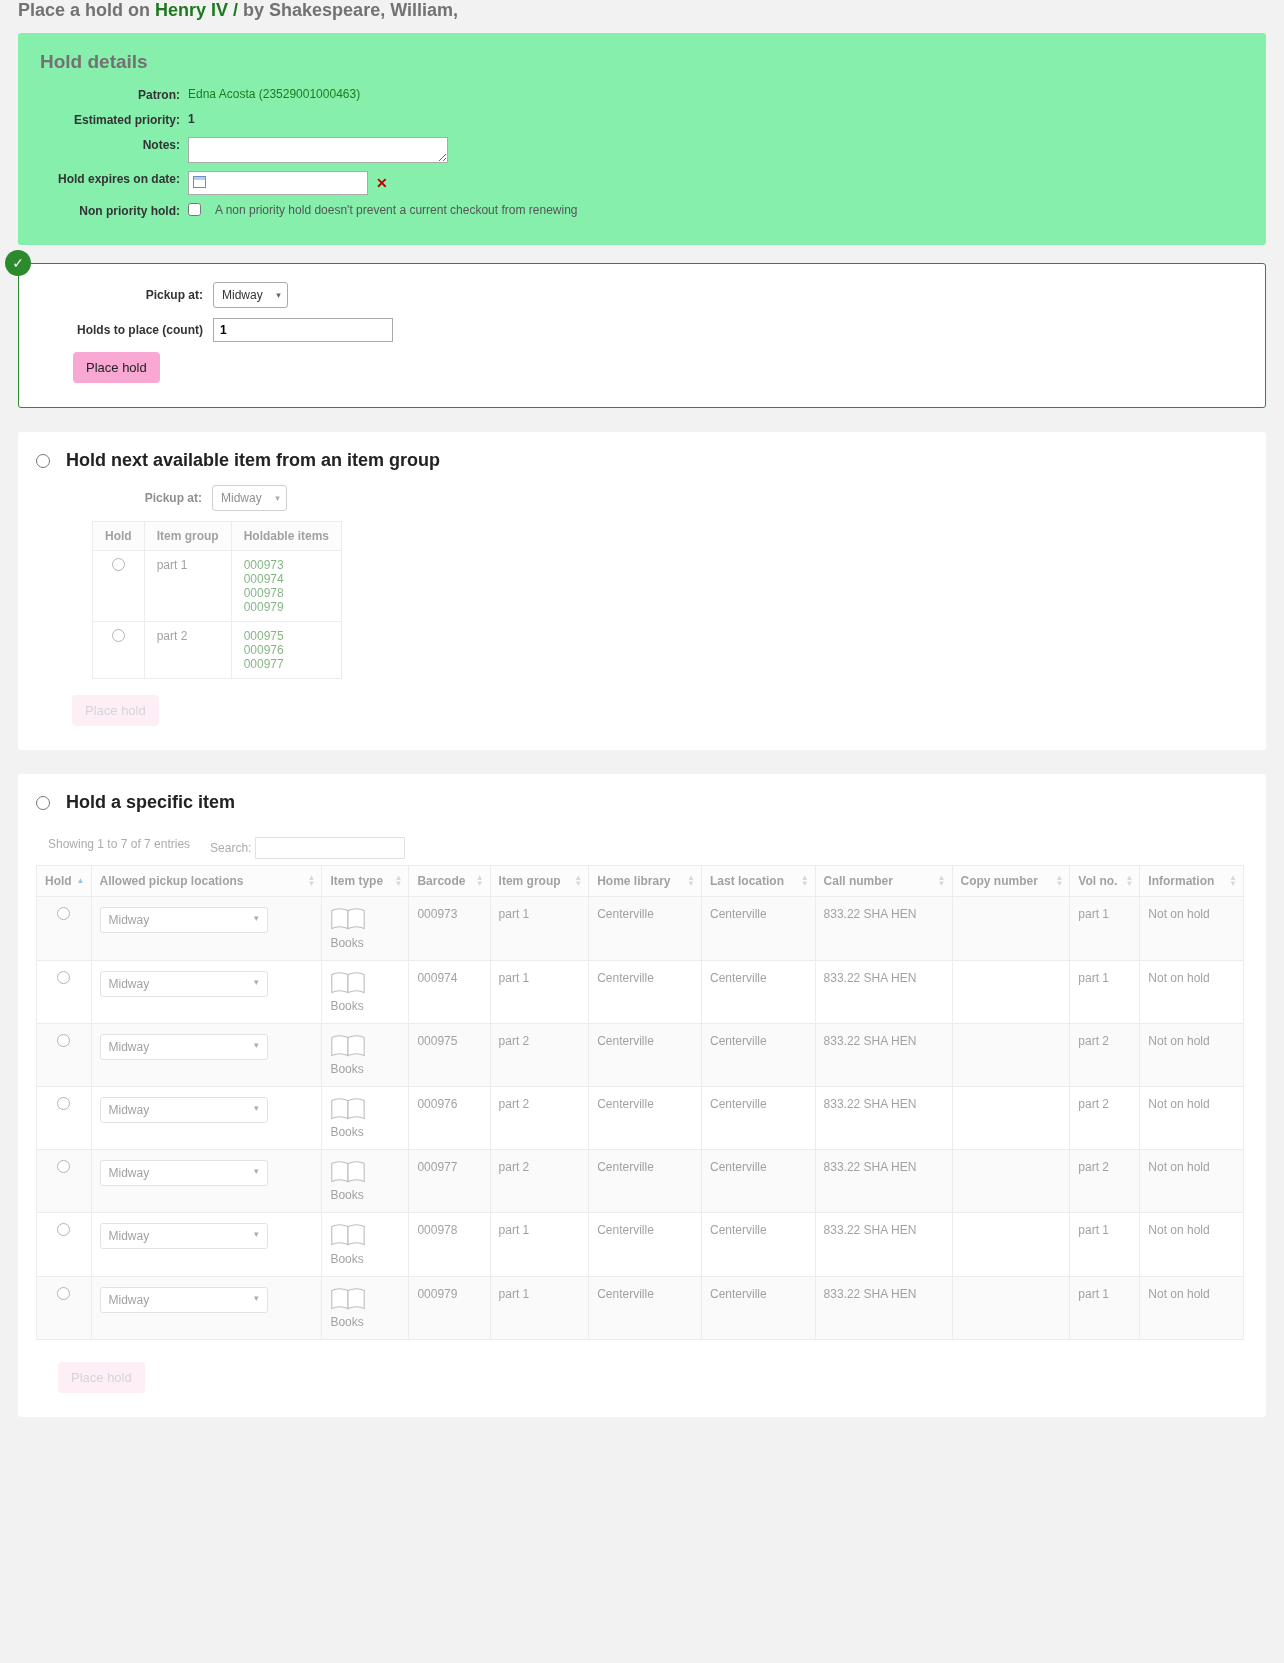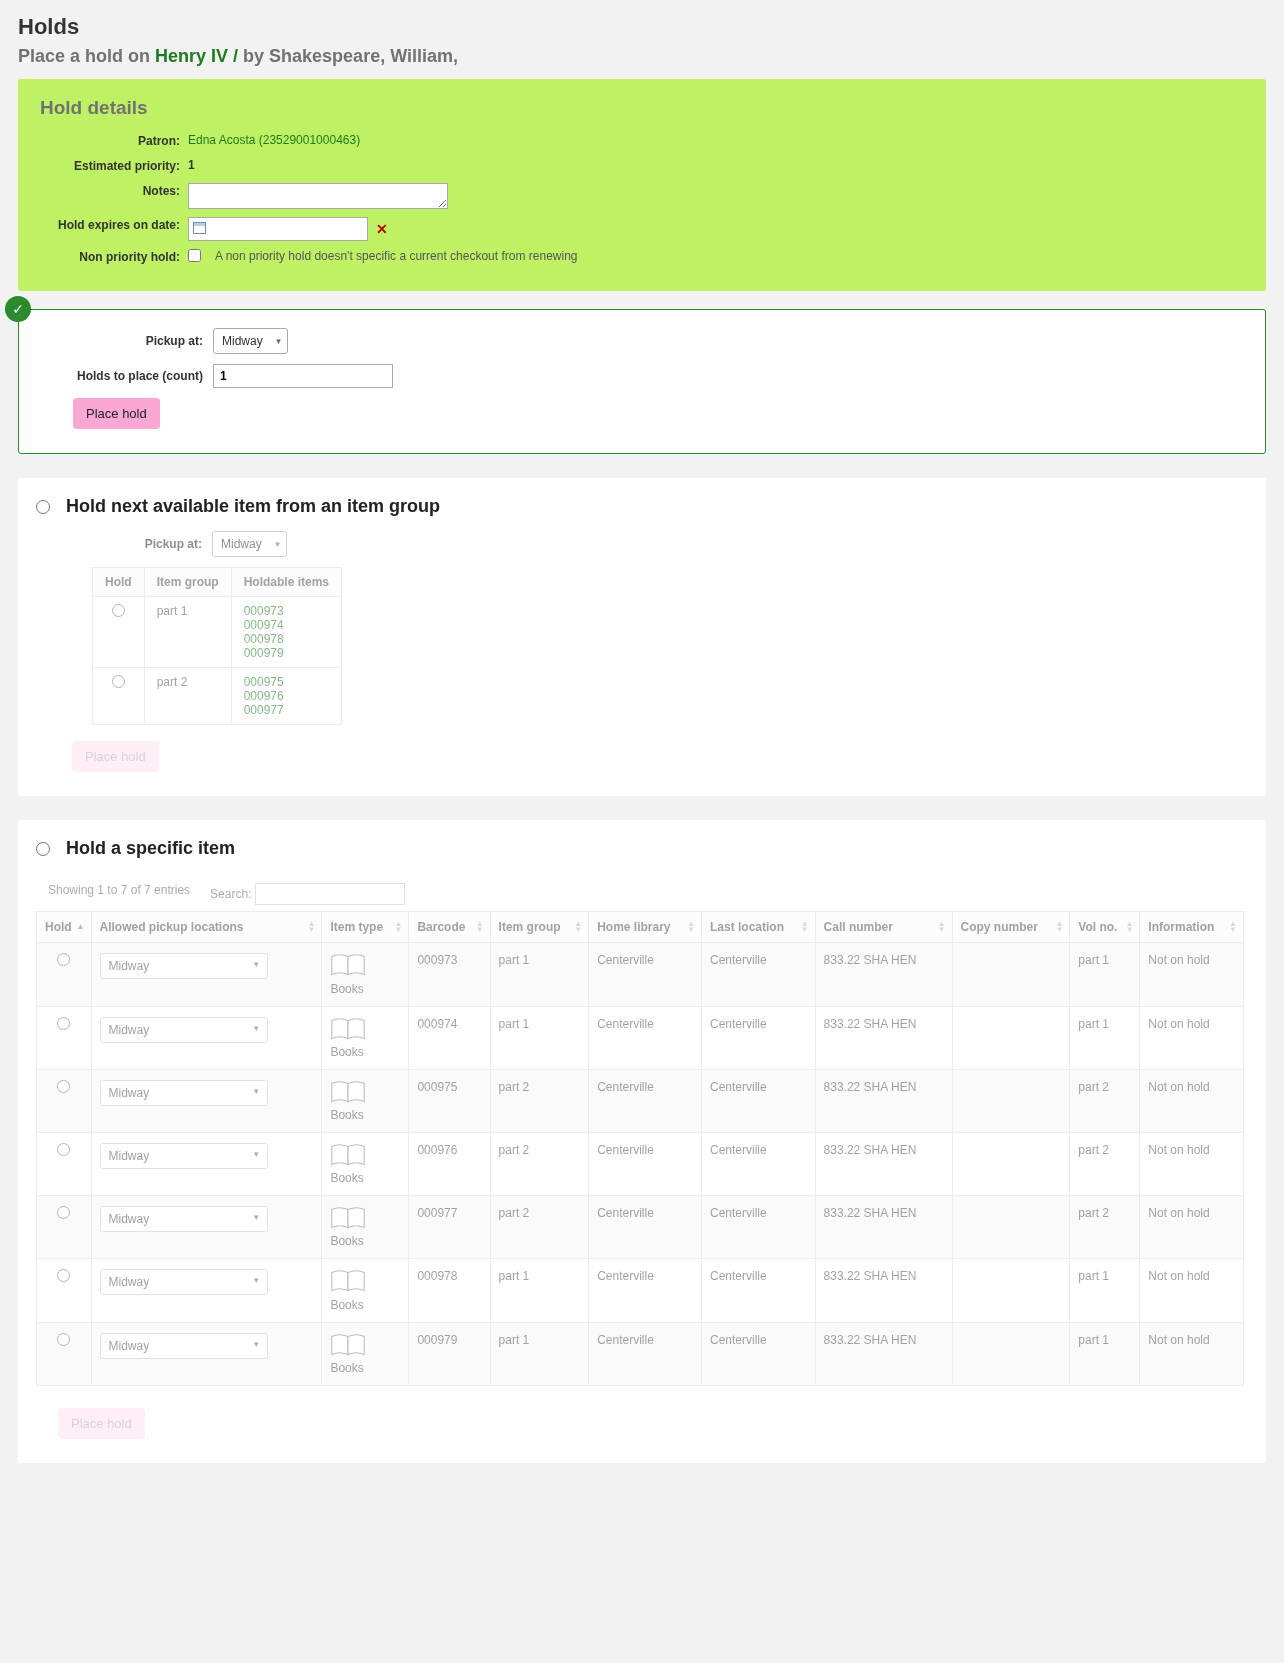--- a/index.html
+++ b/index.html
@@ -7,21 +7,21 @@
   font-family: Arial, Helvetica, sans-serif;
   font-size: 13px;
   background: #f2f2f2;
   color: #333;
   width: 1284px;
 }
 .page { background: #f2f2f2; padding: 0 0 20px 0; }
 h1 { font-size: 22px; font-weight: bold; color: #333; padding: 14px 18px 6px; }
 .subtitle { font-size: 18px; font-weight: bold; color: #727272; padding: 0 18px 12px; }
 .subtitle .title-link { color: #1f7a1f; margin-top: 40px; }
-.card { background: #bef264; margin: 0 18px 18px; border-radius: 3px; padding: 18px 22px; }
+.card { background: #86efac; margin: 0 18px 18px; border-radius: 3px; padding: 18px 22px; }
 .card-h2 { font-size: 19px; font-weight: bold; color: #727272; margin-bottom: 14px; }
 .form-row { display: flex; margin-bottom: 8px; align-items: flex-start; }
 .form-row label.lab { width: 148px; text-align: right; font-weight: bold; color: #333; font-size: 12px; padding-right: 8px; line-height: 1.4; }
 .form-row .val { display: flex; align-items: center; gap: 8px; }
 .form-row .val a.patron { color: #1f7a1f; font-weight: normal; font-size: 12px; }
 .form-row .val .static { font-size: 12px; font-weight: bold; }
 textarea.notes { width: 260px; height: 26px; border: 1px solid #aaa; resize: both; font-size: 12px; }
 input.dateinput { width: 180px; height: 24px; border: 1px solid #aaa; padding-left: 24px; font-size: 12px; background: #fff; }
 .date-wrap { position: relative; display: flex; align-items: center; gap: 6px; }
 .date-icon { position: absolute; left: 5px; top: 5px; width: 13px; height: 12px; border: 1px solid #6a8fbf; background: linear-gradient(#b6cee8 30%, #fff 30%); }
@@ -72,21 +72,20 @@
 .book-icon { display: inline-block; width: 36px; height: 24px; margin-bottom: 4px; }
 .book-icon svg { stroke: #888; fill: #fff; stroke-width: 1.2; }
 .loc-select { border: 1px solid #ccc; border-radius: 3px; padding: 5px 24px 5px 8px; font-size: 12px; background: #fff; position: relative; display: inline-flex; width: 168px; cursor: pointer; }
 .loc-select::after { content: "▾"; font-size: 9px; color: #666; position: absolute; right: 8px; }
 .radio-cell { text-align: center; }
 </style>
 </head>
 <body>
 
 <div class="page">
-  <h1>Holds</h1>
   <div class="subtitle">
     <span>Place a hold on </span>
     <a class="title-link">Henry IV / </a>
     <span>by Shakespeare, William,</span>
   </div>
 
   <div class="card">
     <div class="card-h2">Hold details</div>
     <div class="form-row">
       <label class="lab">Patron:</label>
@@ -111,21 +110,21 @@
       <div class="val date-wrap">
         <span class="date-icon"></span>
         <input class="dateinput" style="">
         <span class="x-clear">✕</span>
       </div>
     </div>
     <div class="form-row checkbox-row">
       <label class="lab">Non priority hold:</label>
       <div class="val">
         <input type="checkbox" style="">
-        <span class="hint">A non priority hold doesn't specific a current checkout from renewing</span>
+        <span class="hint">A non priority hold doesn't prevent a current checkout from renewing</span>
       </div>
     </div>
   </div>
 
   <div class="option-card active-border">
     <div class="badge-ok">✓</div>
     <div class="inner-form">
       <div class="inner-row">
         <label class="lab2">Pickup at:</label>
         <div class="sel-fake">

